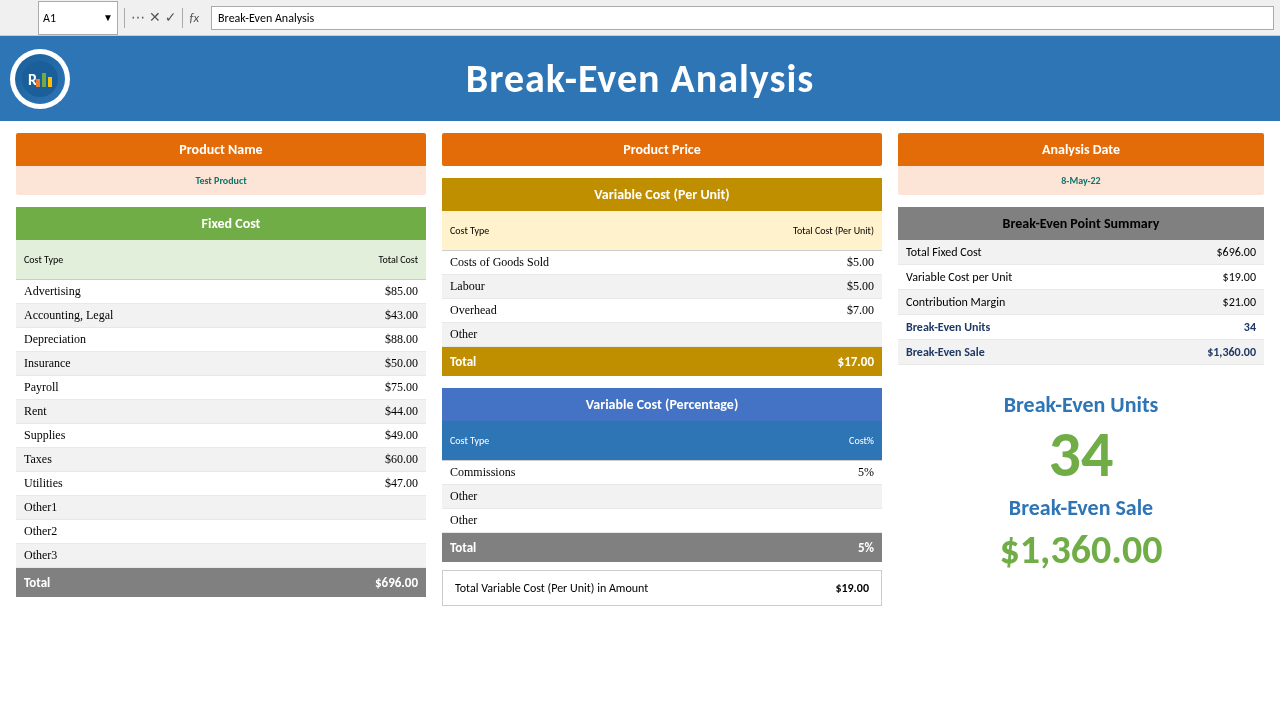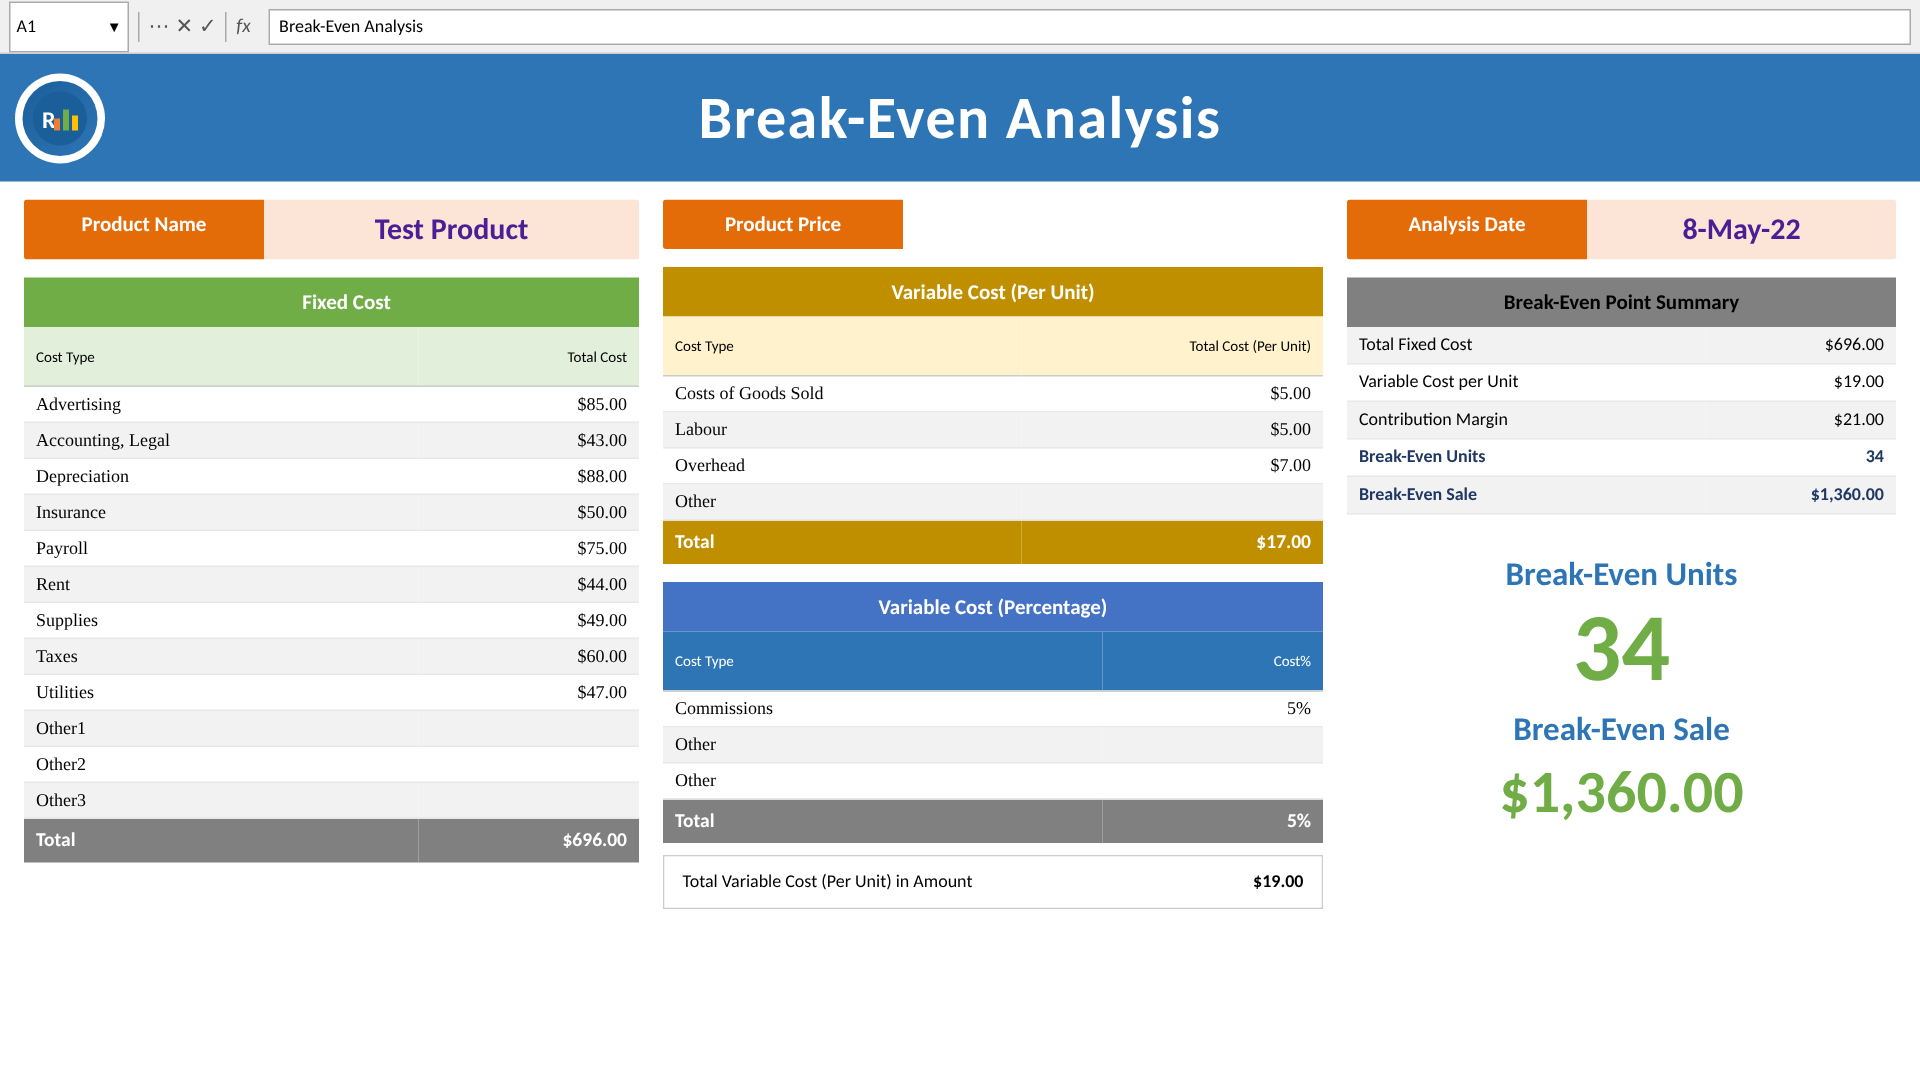--- a/index.html
+++ b/index.html
@@ -8,21 +8,21 @@
     
     .toolbar {
       display: flex; align-items: center;
       height: 36px; background: #f0f0f0;
       border-bottom: 1px solid #ccc;
       padding: 0 6px; gap: 6px;
     }
     .cell-ref {
       width: 80px; height: 24px; border: 1px solid #aaa;
       display: flex; align-items: center; justify-content: space-between;
-      padding: 16px 4px; font-size: 12px; background: #fff;
+      padding: 16px 4px; font-size: 12px; background: #fff; margin-left: 32px;
     }
     .toolbar-divider { width: 1px; height: 20px; background: #aaa; }
     .toolbar-icons { display: flex; gap: 4px; }
     .toolbar-icon { font-size: 14px; cursor: pointer; color: #555; }
     .formula-bar {
       flex: 1; height: 24px; border: 1px solid #aaa;
       padding: 0 6px; font-size: 12px; background: #fff;
       display: flex; align-items: center;
     }
     .fx-label { font-style: italic; color: #555; margin-right: 6px; font-size: 13px; }
@@ -52,30 +52,30 @@
     .content { padding: 12px 16px; display: flex; gap: 16px; }
 
     
     .left-panel { width: 410px; flex-shrink: 0; }
     .mid-panel { width: 440px; flex-shrink: 0; }
     .right-panel { flex: 1; }
 
     
     .info-row {
       display: flex; margin-bottom: 12px;
-      border-radius: 2px; overflow: hidden;
+      border-radius: 2px; overflow: hidden; flex-direction: column;
     }
     .info-label {
       background: #e36c09; color: #fff;
       padding: 8px 14px; font-size: 14px; font-weight: bold;
       min-width: 160px; text-align: center;
     }
     .info-value {
-      background: #fce4d6; color: #4c1d95;
-      padding: 8px 14px; font-size: 20px; font-weight: bold;
+      background: #fce4d6; color: #0f766e;
+      padding: 8px 14px; font-size: 10px; font-weight: bold;
       flex: 1; text-align: center;
     }
 
     
     .section-table { width: 100%; border-collapse: collapse; }
     .section-header {
       text-align: center; padding: 8px;
       color: #fff; font-weight: bold; font-size: 14px;
     }
     .fixed-cost-header { background: #70ad47; padding-left: 28px; }

